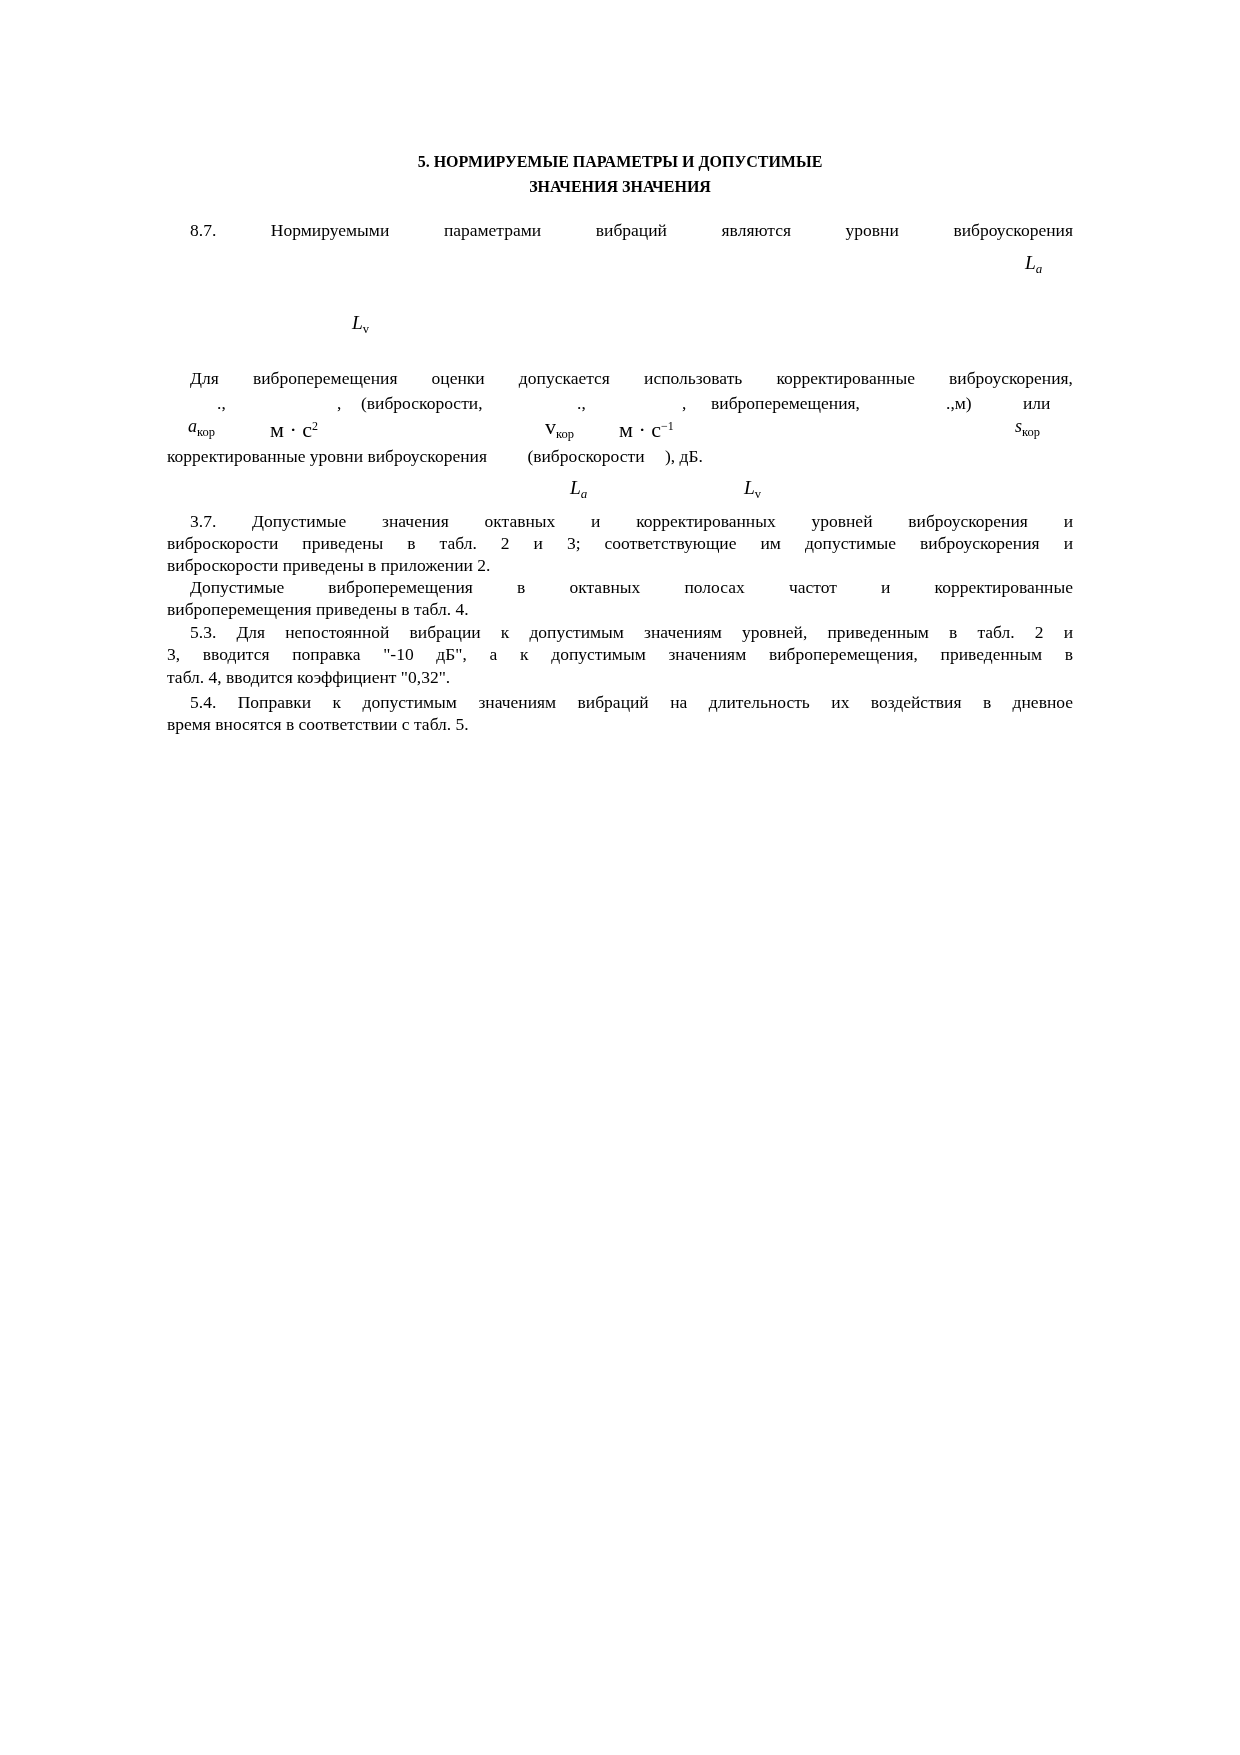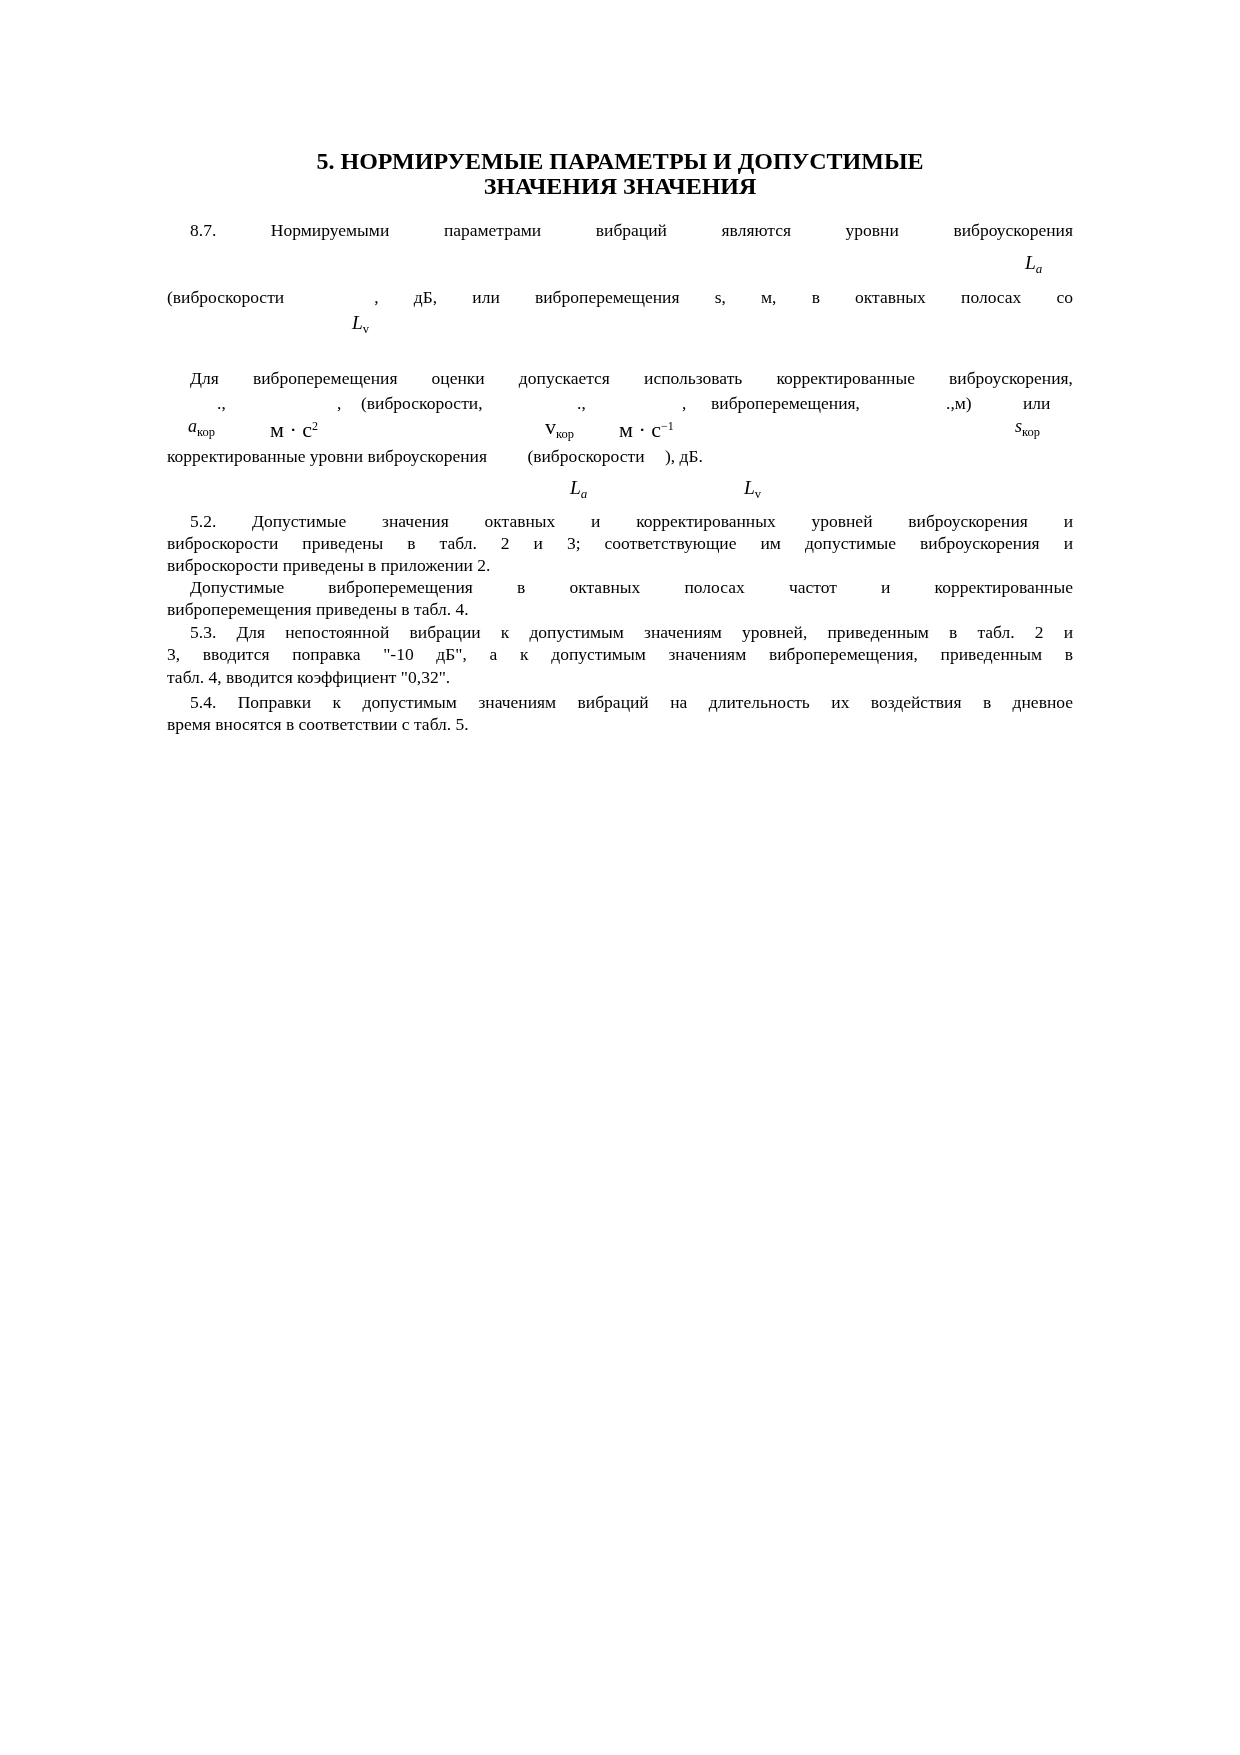--- a/index.html
+++ b/index.html
@@ -14,21 +14,21 @@
   .ln {
     position:absolute;
     left:167px; width:906px;
     font-size:17.5px; line-height:21px;
     white-space:normal;
   }
   .just { text-align:justify; text-align-last:justify; }
   .ind  { text-indent:23px; }
   .title {
     text-align:left; text-align-last:center;
-    font-weight:bold; font-size:24px;
+    font-weight:bold; font-size:16px;
   }
   .fr { position:absolute; top:0; white-space:nowrap; }
   .gap { display:inline-block; height:1px; }
   .g55 { width:55px; } .g36 { width:36px; } .g16 { width:16px; }
   
   .mL   { font-style:italic; font-size:19.5px; }
   .mIt  { font-style:italic; font-size:18px; }
   .mRm  { font-style:normal; font-size:22px; }
   .sb   { font-style:italic; font-size:13px; vertical-align:-4px; }
   .sbr  { font-style:normal; font-size:12.5px; vertical-align:-4px; }
@@ -41,22 +41,20 @@
 
   <div class="ln title" style="top:151px">5. НОРМИРУЕМЫЕ ПАРАМЕТРЫ И ДОПУСТИМЫЕ</div>
   <div class="ln title" style="top:176px">ЗНАЧЕНИЯ ЗНАЧЕНИЯ</div>
 
   <div class="ln just ind" style="top:220px">8.7. Нормируемыми параметрами вибраций являются уровни виброускорения</div>
 
   <div class="ln" style="top:252px">
     <span class="fr" style="left:858px"><span class="mL">L</span><span class="sb">a</span></span>
   </div>
 
-  <div class="ln just" style="top:287px"><span>(виброскорости</span>
-    <span class="gap g55"></span><span>, дБ, или виброперемещения s, м, в октавных полосах со</span></div>
 
   <div class="ln" style="top:312px">
     <span class="fr" style="left:185px"><span class="mL">L</span><span class="sbr">v</span></span>
   </div>
 
 
   <div class="ln just ind" style="top:368px">Для виброперемещения оценки допускается использовать корректированные виброускорения,</div>
 
   <div class="ln" style="top:393px">
     <span class="fr" style="left:50px">.,</span>
@@ -79,21 +77,21 @@
 
   <div class="ln" style="top:446px"><span>корректированные уровни виброускорения</span>
     <span class="gap g36"></span><span>(виброскорости</span>
     <span class="gap g16"></span><span>), дБ.</span></div>
 
   <div class="ln" style="top:477px">
     <span class="fr" style="left:403px"><span class="mL">L</span><span class="sb">a</span></span>
     <span class="fr" style="left:577px"><span class="mL">L</span><span class="sbr">v</span></span>
   </div>
 
-  <div class="ln just ind" style="top:511px">5.2. Допустимые значения октавных и корректированных уровней виброускорения и</div>
+  <div class="ln just ind" style="top:511px">3.7. Допустимые значения октавных и корректированных уровней виброускорения и</div>
   <div class="ln just" style="top:533px">виброскорости приведены в табл. 2 и 3; соответствующие им допустимые виброускорения и</div>
   <div class="ln" style="top:555px">виброскорости приведены в приложении 2.</div>
 
   <div class="ln just ind" style="top:577px">Допустимые виброперемещения в октавных полосах частот и корректированные</div>
   <div class="ln" style="top:599px">виброперемещения приведены в табл. 4.</div>
 
   <div class="ln just ind" style="top:622px">5.3. Для непостоянной вибрации к допустимым значениям уровней, приведенным в табл. 2 и</div>
   <div class="ln just" style="top:644px">3, вводится поправка "-10 дБ", а к допустимым значениям виброперемещения, приведенным в</div>
   <div class="ln" style="top:667px">табл. 4, вводится коэффициент "0,32".</div>
 

